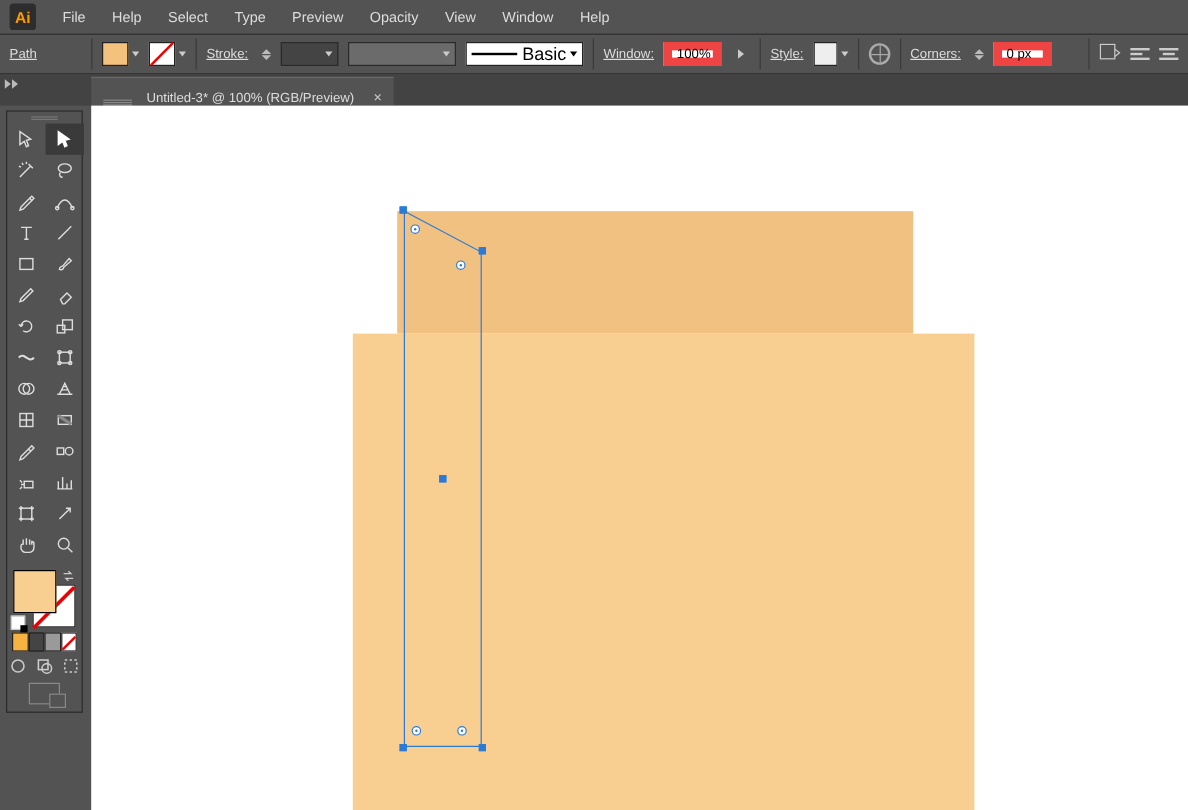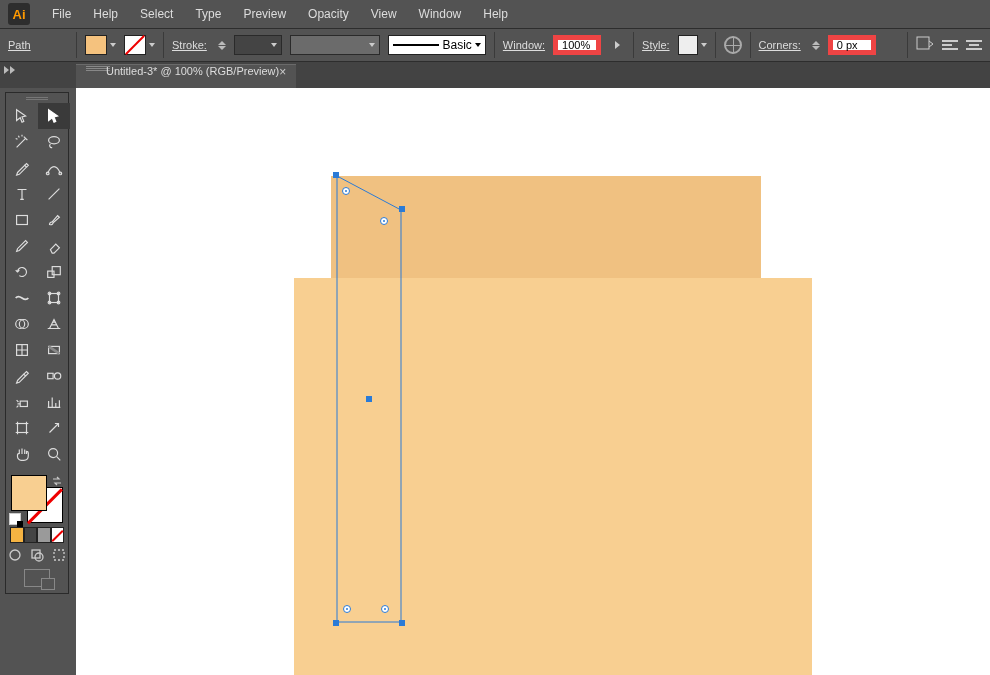--- a/index.html
+++ b/index.html
@@ -27,39 +27,39 @@
   .mini-caret { width:0; height:0; border-left:3px solid transparent; border-right:3px solid transparent; border-top:4px solid #ccc; margin-left:3px;}
   .ctl-stepper { display:flex; flex-direction:column; gap:1px; margin-left:3px;}
   .ctl-stepper div { width:0; height:0; border-left:4px solid transparent; border-right:4px solid transparent;}
   .ctl-stepper .up { border-bottom:4px solid #bbb;}
   .ctl-stepper .dn { border-top:4px solid #bbb;}
   .ctl-dd { height:20px; background:#444; border:1px solid #2a2a2a; display:flex; align-items:center; padding:0 4px; gap:4px; color:#ccc;}
   .ctl-dd.wide { width:48px;}
   .ctl-dd.wider { width:90px; background:#6b6b6b;}
   .brush-dd { width:98px; height:20px; background:#fff; border:1px solid #222; display:flex; align-items:center; justify-content:space-between; padding:0 4px;}
   .brush-line { flex:1; height:2px; background:#000;}
-  .brush-lbl { font-size:12px; color:#000; margin-left:4px;}
-  .num-field { width:48px; height:20px; background:#fff; border:5px solid #ef4444; display:flex; align-items:center; padding:0 4px; color:#000; font-size:11px;}
+  .brush-lbl { font-size:15px; color:#000; margin-left:4px;}
+  .num-field { width:48px; height:20px; background:#fff; border:7px solid #ef4444; display:flex; align-items:center; padding:0 4px; color:#000; font-size:11px;}
   .arrow-btn { width:16px; height:20px; display:flex; align-items:center; justify-content:center;}
   .arrow-btn::before { content:""; width:0; height:0; border-top:4px solid transparent; border-bottom:4px solid transparent; border-left:5px solid #ccc;}
   .style-swatch { width:20px; height:20px; background:#eee; border:1px solid #222;}
   .globe-icon { width:18px; height:18px; border:2px solid #aaa; border-radius:50%; position:relative;}
   .globe-icon::before { content:""; position:absolute; top:0; bottom:0; left:50%; width:1px; background:#aaa;}
   .globe-icon::after { content:""; position:absolute; left:0; right:0; top:50%; height:1px; background:#aaa;}
   .sep { width:1px; height:26px; background:#3a3a3a; }
   .ctlbar-right { margin-left:auto; display:flex; align-items:center; gap:8px;}
   .align-icon { width:16px; height:16px; display:flex; flex-direction:column; justify-content:center; gap:2px;}
   .align-icon span { height:2px; background:#ccc; display:block;}
 
   
   .tabbar { height:26px; background:#434343; display:flex; align-items:flex-end; padding-left:76px;}
   .expand-tab { position:absolute; left:0; top:62px; width:18px; height:16px; display:flex; align-items:center; justify-content:center; cursor:pointer;}
   .expand-tab::before { content:""; width:0; height:0; border-top:4px solid transparent; border-bottom:4px solid transparent; border-left:5px solid #bbb;}
   .expand-tab::after { content:""; width:0; height:0; border-top:4px solid transparent; border-bottom:4px solid transparent; border-left:5px solid #bbb; margin-left:1px;}
-  .doc-tab { background:#535353; height:24px; display:flex; align-items:flex-start; padding:0 10px; gap:0; color:#ddd; font-size:11px; border-top:1px solid #6a6a6a;}
+  .doc-tab { background:#535353; height:24px; display:flex; align-items:flex-end; padding:0 10px; gap:16px; color:#ddd; font-size:11px; border-top:1px solid #6a6a6a;}
   .tab-handle { width:24px; height:6px; display:flex; flex-direction:column; gap:1px; justify-content:center; margin-right:-4px;}
   .tab-handle span { height:1px; background:#888;}
   .close-x { font-size:12px; color:#ccc; cursor:pointer;}
 
   
   .toolbox { position:absolute; left:5px; top:92px; width:64px; background:#535353; border:1px solid #2a2a2a; padding-bottom:6px;}
   .tb-grip { height:10px; display:flex; align-items:center; justify-content:center; gap:1px; flex-direction:column;}
   .tb-grip span { width:22px; height:1px; background:#777;}
   .tool-grid { display:grid; grid-template-columns: 1fr 1fr; }
   .tool { width:32px; height:26px; display:flex; align-items:center; justify-content:center; cursor:pointer;}

